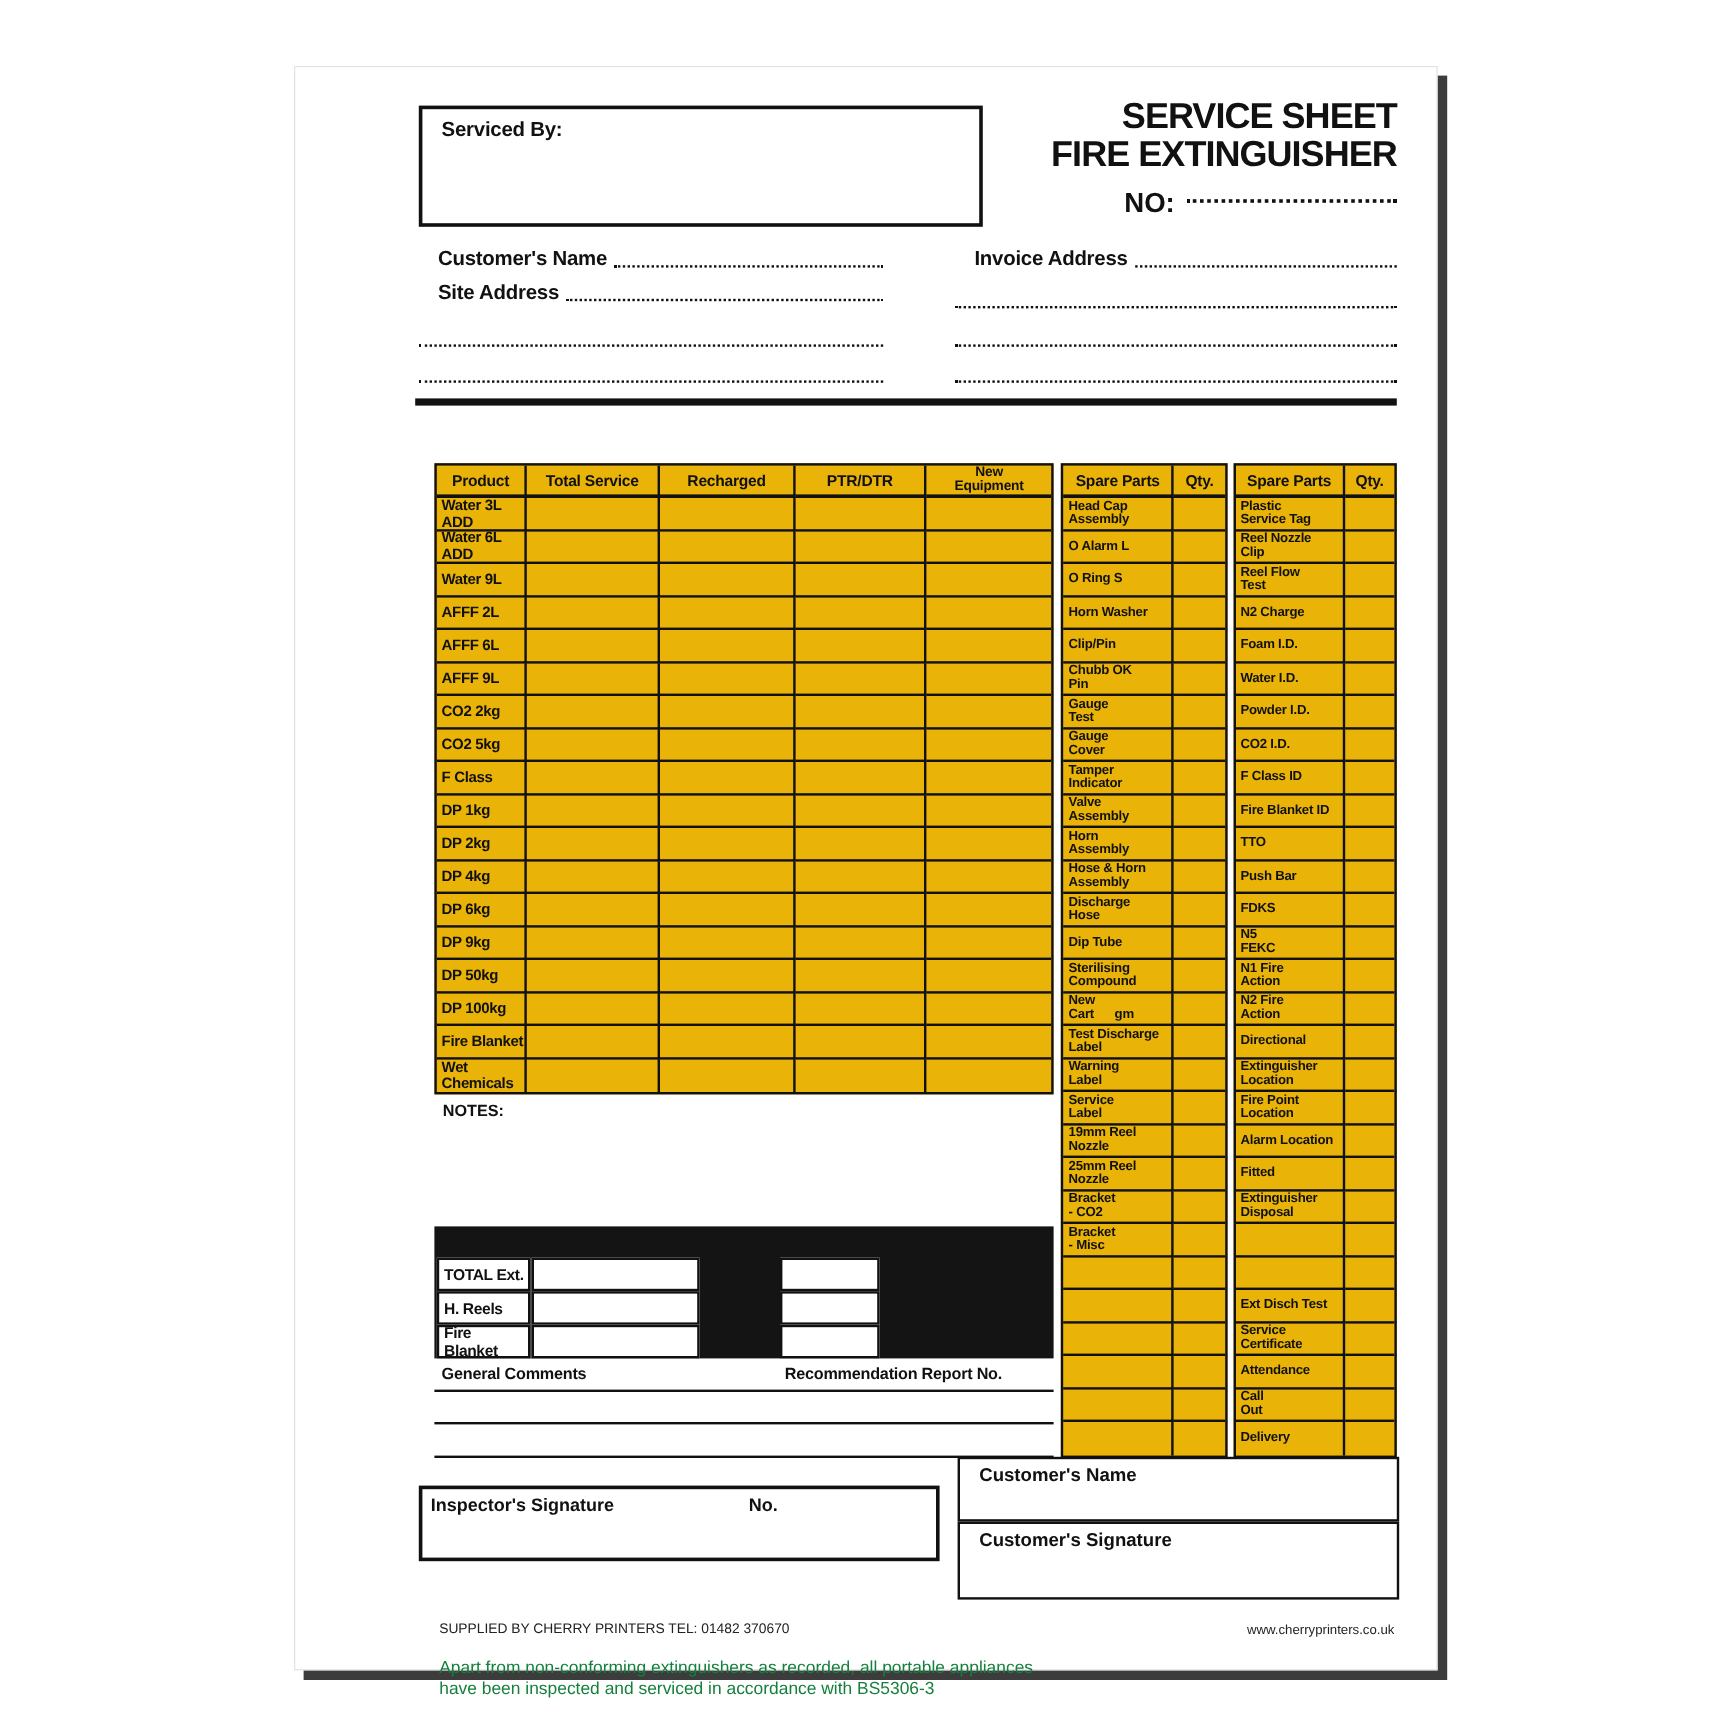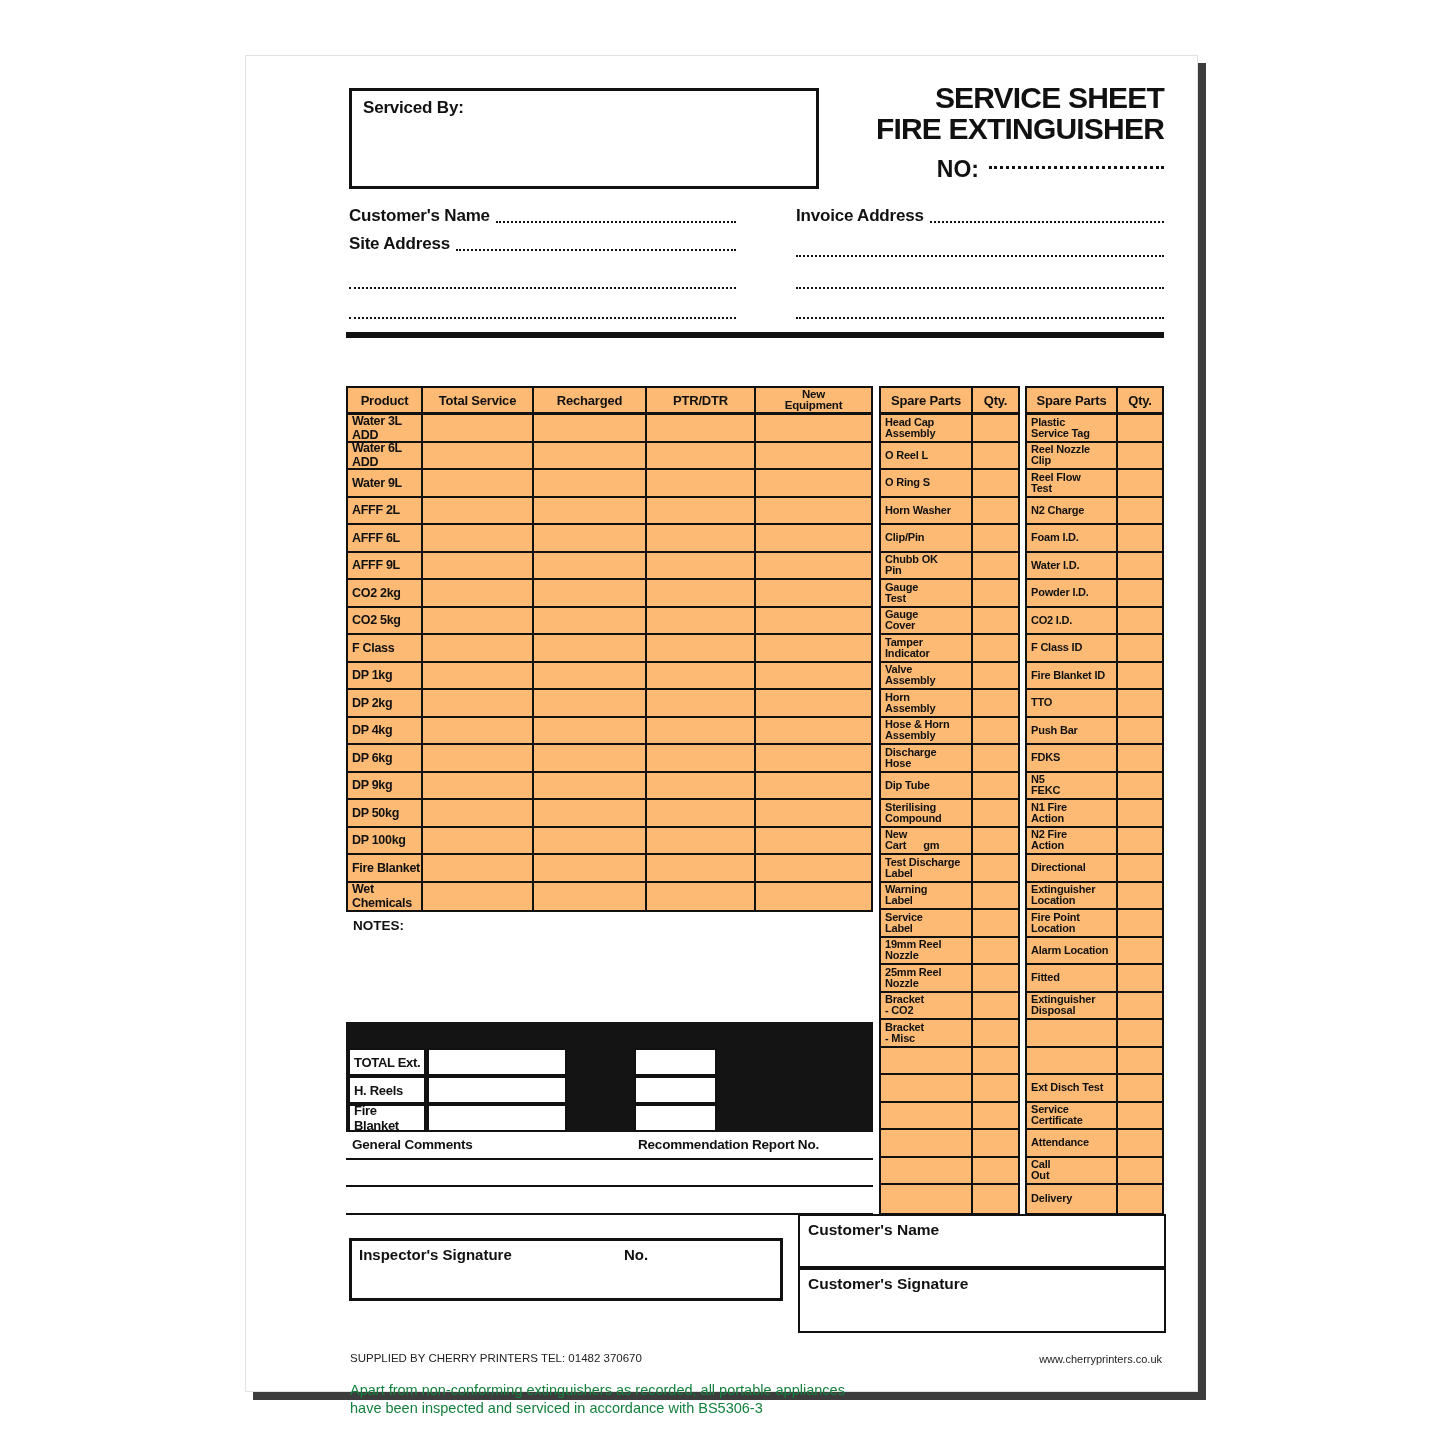--- a/index.html
+++ b/index.html
@@ -4,21 +4,21 @@
 <style>
   * { box-sizing: border-box; margin: 0; padding: 0; }
   html,body { background:#ffffff; }
   body { font-family:"Liberation Sans", sans-serif; color:#111; }
   .canvas { position:relative; width:1445px; height:1445px; background:#fff; overflow:hidden; }
   .page {
     position:absolute; left:245px; top:55px; width:953px; height:1337px;
     background:#fff; border:1px solid #e2e2e2;
     box-shadow:8px 8px 0 #3c3c3c;
   }
-  .page > div { position:absolute; }
+  .page > div { position:absolute;padding-left:16px; }
 
   
   .serviced-box { left:103px; top:32px; width:470px; height:101px; border:3px solid #111; padding:7px 11px; font-weight:bold; font-size:17px; letter-spacing:-0.2px; }
   .title-block { right:33px; top:26px; text-align:right; width:400px; }
   .title-line { font-weight:bold; font-size:30px; line-height:31px; letter-spacing:-0.8px; }
   .no-row { display:flex; justify-content:flex-end; align-items:center; margin-top:12px; font-weight:bold; font-size:23px; }
   .no-dots { width:175px; border-bottom:3px dotted #111; margin-left:10px; margin-bottom:4px; }
 
   .addr { display:flex; align-items:flex-end; font-weight:bold; font-size:17px; letter-spacing:-0.2px; height:22px; }
   .dots { flex:1 1 auto; border-bottom:2.5px dotted #111; margin-bottom:3px; margin-left:6px; }
@@ -26,21 +26,21 @@
 
   .rule { left:100px; top:276px; width:818px; height:6px; background:#111; }
 
   .order-row { left:103px; top:297px; width:815px; display:flex; align-items:flex-end; font-weight:bold; font-size:17px; height:24px; }
   .order-row .d1 { flex:0 0 215px; border-bottom:2.5px dotted #111; margin:0 22px 3px 8px; }
   .order-row .d2 { flex:1 1 auto; border-bottom:2.5px dotted #111; margin-bottom:3px; margin-left:4px; }
 
   
   .table-wrap { left:100px; top:330px; width:818px; display:flex; align-items:flex-start; }
   .left-col { width:527px; display:flex; flex-direction:column; }
-  .grid { display:grid; border:2px solid #111; background:#fdba74; }
+  .grid { display:grid; border:2px solid #111; background:#eab308; }
   .left-grid { grid-template-columns:75px 111px 113px 109px 1fr; grid-auto-rows:27.5px; grid-template-rows:27px; }
   .spare-grid { grid-auto-rows:27.5px; grid-template-rows:27px; }
   #spare-a { width:141px; margin-left:6px; grid-template-columns:92px 1fr; }
   #spare-b { width:139px; margin-left:5px; grid-template-columns:91px 1fr; }
   .cell { border-right:2px solid #111; border-bottom:2px solid #111; overflow:hidden; }
   .left-grid > .cell:nth-child(5n) { border-right:none; }
   .left-grid > .cell:nth-last-child(-n+5) { border-bottom:none; }
   .spare-grid > .cell:nth-child(2n) { border-right:none; }
   .spare-grid > .cell:nth-last-child(-n+2) { border-bottom:none; }
   .hdr { font-weight:bold; font-size:13px; display:flex; align-items:center; justify-content:center; text-align:center; border-bottom-width:3px; white-space:pre-line; letter-spacing:-0.2px; }
@@ -244,21 +244,21 @@
           <div class="c-row"></div>
           <div class="c-row"></div>
         </div>
       </div>
       <div class="grid spare-grid" id="spare-a">
           <div class="cell hdr">Spare Parts</div>
           <div class="cell hdr">Qty.</div>
           <div class="cell spare">Head Cap
 Assembly</div>
           <div class="cell blank"></div>
-          <div class="cell spare">O Reel L</div>
+          <div class="cell spare">O Alarm L</div>
           <div class="cell blank"></div>
           <div class="cell spare">O Ring S</div>
           <div class="cell blank"></div>
           <div class="cell spare">Horn Washer</div>
           <div class="cell blank"></div>
           <div class="cell spare">Clip/Pin</div>
           <div class="cell blank"></div>
           <div class="cell spare">Chubb OK
 Pin</div>
           <div class="cell blank"></div>

